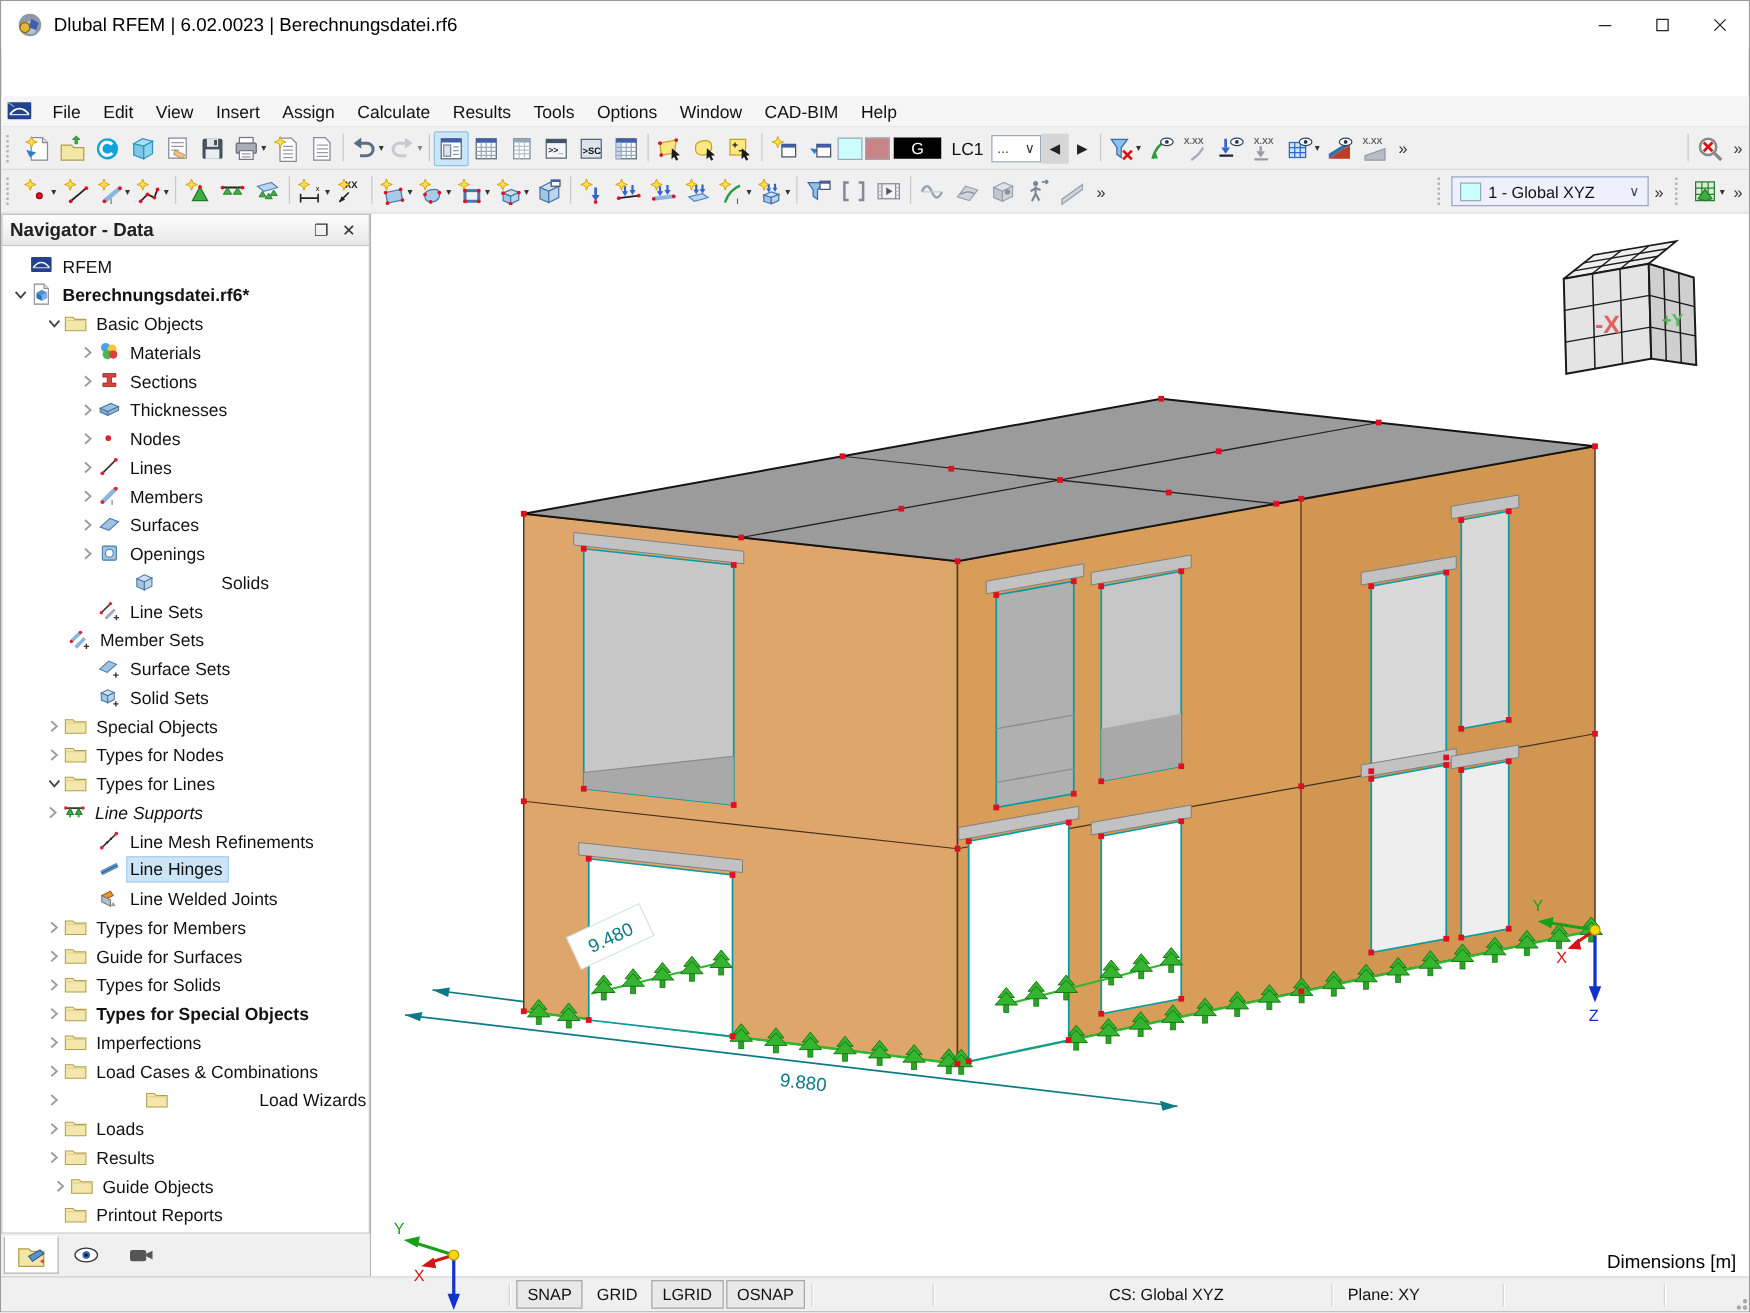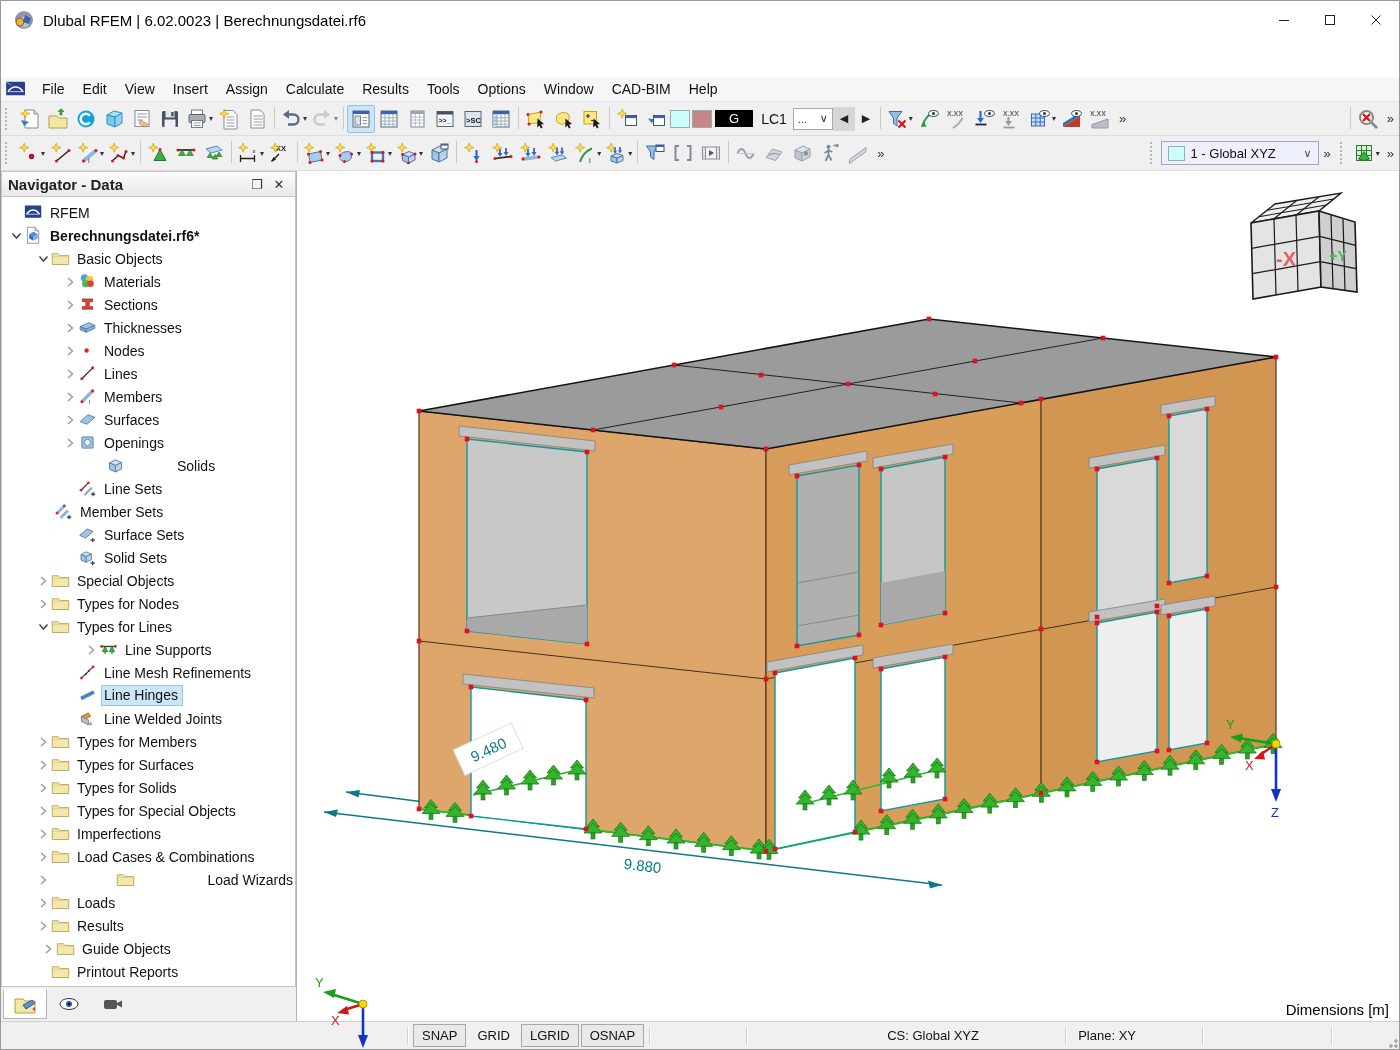--- a/index.html
+++ b/index.html
@@ -1035,21 +1035,21 @@
               </svg>
             </span>
             <span class="ticon">
               <svg viewBox="0 0 22 22">
                 <path d="M1.5 5.5h7l2 2h10V18h-19z" fill="#f3e7ac" stroke="#b3a04e"></path>
                 <path d="M1.5 8.5h19" stroke="#ddcd85"></path>
               </svg>
             </span>
             <span class="lbl">Types for Lines</span>
           </div>
-          <div class="tree-row" style="padding-left: 81px;">
+          <div class="tree-row" style="padding-left: 32px; font-style: italic;">
             <span class="chev">
               <svg width="10" height="10" viewBox="0 0 10 10">
                 <path d="M3 1l4.5 4L3 9" stroke="#9a9a9a" stroke-width="1.4" fill="none"></path>
               </svg>
             </span>
             <span class="ticon">
               <svg viewBox="0 0 22 22">
                 <path d="M3 7.5h16" stroke="#333" stroke-width="1.6"></path>
                 <polygon points="7,7.5 4,13.5 10,13.5" fill="#3cb043" stroke="#1e7a28"></polygon>
                 <polygon points="15,7.5 12,13.5 18,13.5" fill="#3cb043" stroke="#1e7a28"></polygon>
@@ -1114,37 +1114,37 @@
               <svg width="10" height="10" viewBox="0 0 10 10">
                 <path d="M3 1l4.5 4L3 9" stroke="#9a9a9a" stroke-width="1.4" fill="none"></path>
               </svg>
             </span>
             <span class="ticon">
               <svg viewBox="0 0 22 22">
                 <path d="M1.5 5.5h7l2 2h10V18h-19z" fill="#f3e7ac" stroke="#b3a04e"></path>
                 <path d="M1.5 8.5h19" stroke="#ddcd85"></path>
               </svg>
             </span>
-            <span class="lbl">Types for Surfaces</span>
+            <span class="lbl">Guide for Surfaces</span>
           </div>
           <div class="tree-row" style="padding-left: 33px;">
             <span class="chev">
               <svg width="10" height="10" viewBox="0 0 10 10">
                 <path d="M3 1l4.5 4L3 9" stroke="#9a9a9a" stroke-width="1.4" fill="none"></path>
               </svg>
             </span>
             <span class="ticon">
               <svg viewBox="0 0 22 22">
                 <path d="M1.5 5.5h7l2 2h10V18h-19z" fill="#f3e7ac" stroke="#b3a04e"></path>
                 <path d="M1.5 8.5h19" stroke="#ddcd85"></path>
               </svg>
             </span>
             <span class="lbl">Types for Solids</span>
           </div>
-          <div class="tree-row" style="padding-left: 33px;">
+          <div class="tree-row" style="padding-left: 33px; font-weight: bold;">
             <span class="chev">
               <svg width="10" height="10" viewBox="0 0 10 10">
                 <path d="M3 1l4.5 4L3 9" stroke="#9a9a9a" stroke-width="1.4" fill="none"></path>
               </svg>
             </span>
             <span class="ticon">
               <svg viewBox="0 0 22 22">
                 <path d="M1.5 5.5h7l2 2h10V18h-19z" fill="#f3e7ac" stroke="#b3a04e"></path>
                 <path d="M1.5 8.5h19" stroke="#ddcd85"></path>
               </svg>

